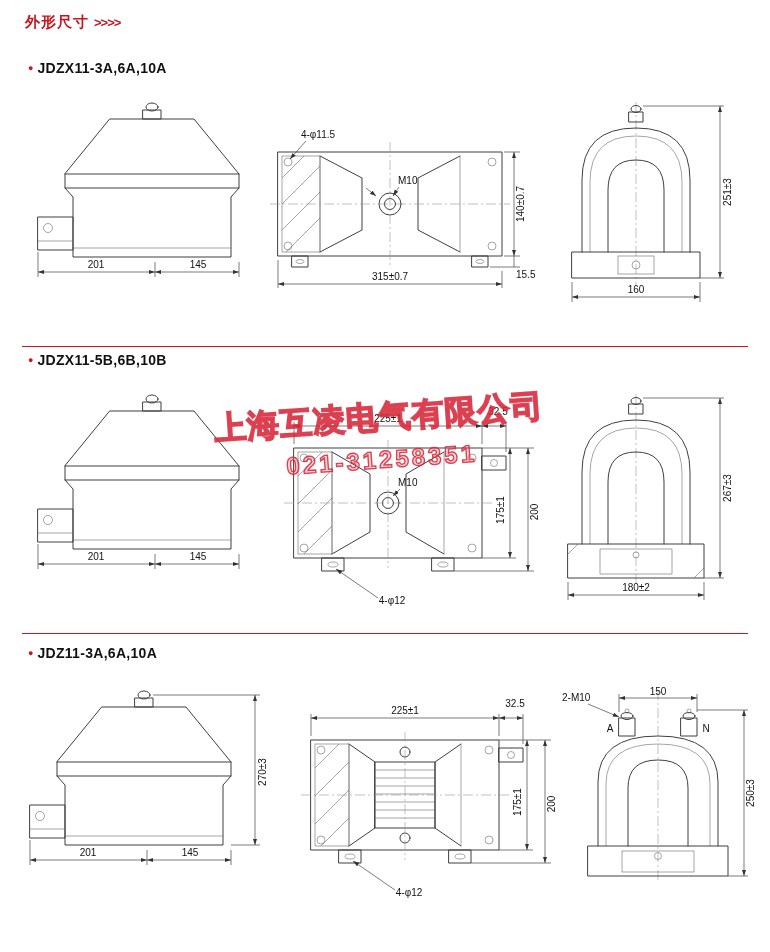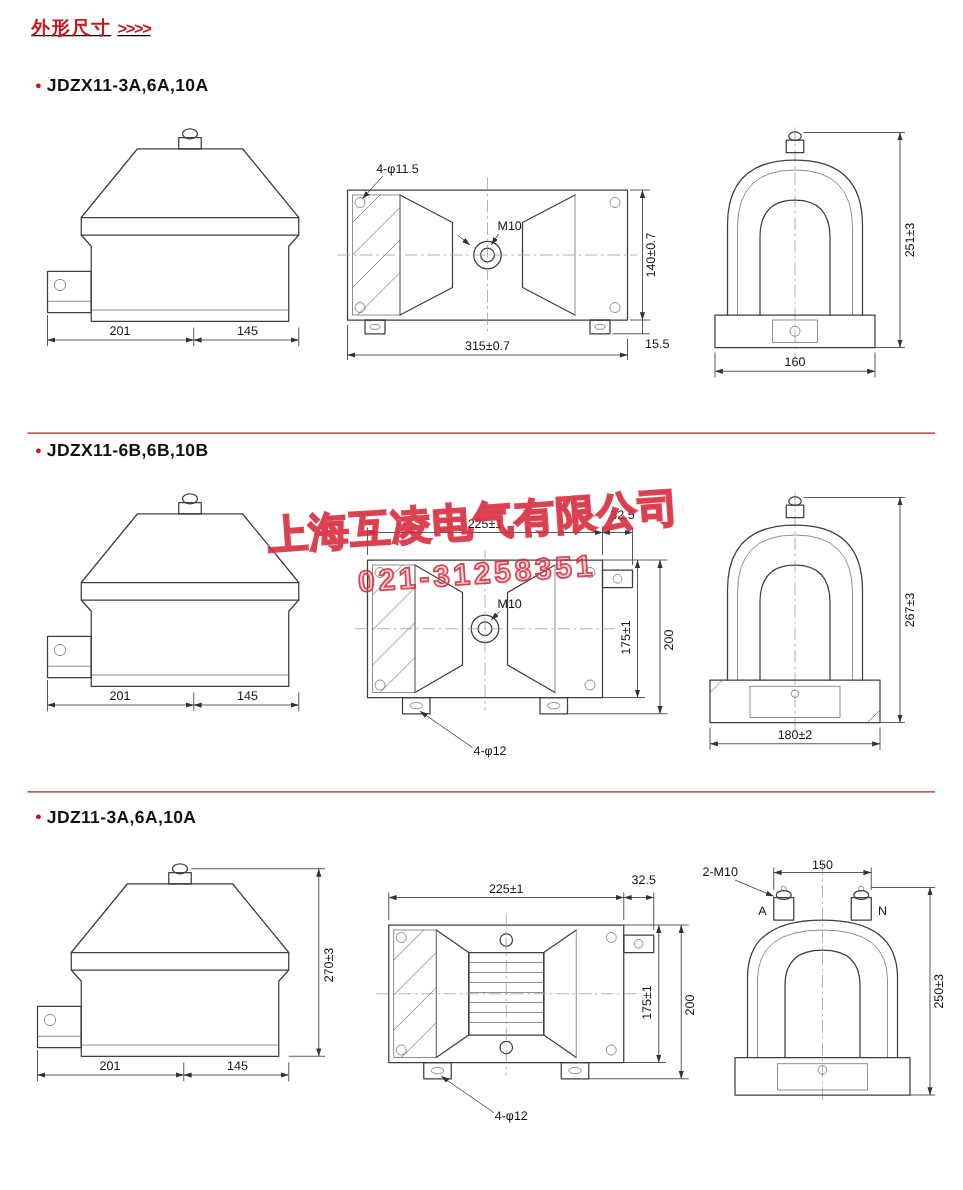--- a/index.html
+++ b/index.html
@@ -1,20 +1,20 @@
 <!DOCTYPE html>
 <html><head>
 <meta charset="utf-8">
 <style>
   * { margin:0; padding:0; box-sizing:border-box; }
   html,body { width:770px; height:952px; }
   body { background:#ffffff; font-family:"Liberation Sans", sans-serif; position:relative; overflow:hidden; }
   .page { position:absolute; inset:0; background:#fff; }
 
-  .hdr { position:absolute; left:25px; top:13px; display:flex; align-items:center; gap:5px;text-decoration:underline; }
+  .hdr { position:absolute; left:25px; top:13px; display:flex; align-items:center; gap:5px; }
   .hdr-title { color:#c8161e; font-size:15px; font-weight:bold; letter-spacing:1px; }
   .hdr-arrows { color:#c8161e; font-size:13px; font-weight:bold; letter-spacing:-1px; }
 
   .rule { position:absolute; left:22px; right:22px; border-top:1px solid #c8161e; height:0; }
 
   .sec-title { position:absolute; left:28px; display:flex; align-items:center; gap:4px; }
   .bullet { color:#c8161e; font-size:9px; line-height:1; }
   .sec-title-text { font-size:14px; font-weight:bold; color:#111; letter-spacing:0.3px; }
 
   svg.draw { position:absolute; overflow:visible; }
@@ -145,21 +145,21 @@
       <line class="dim" x1="32" y1="182" x2="32" y2="202"></line>
       <line class="dim" x1="160" y1="182" x2="160" y2="202"></line>
       <line class="dim" marker-start="url(#as)" marker-end="url(#ae)" x1="32" y1="197" x2="160" y2="197"></line>
       <text class="dimt" x="96" y="193" text-anchor="middle">160</text>
     </g>
   </svg>
 
   <div class="rule" style="top:346px"></div>
   <div class="sec-title" style="top:352px">
     <span class="bullet">●</span>
-    <span class="sec-title-text">JDZX11-6B,6B,10B</span>
+    <span class="sec-title-text">JDZX11-5B,6B,10B</span>
   </div>
 
   <svg class="draw" viewBox="0 0 240 205" style="left:32px;top:392px;width:240px;height:205px">
     <g>
       <ellipse class="ln" cx="120" cy="7" rx="6" ry="4"></ellipse>
       <rect class="ln" x="111" y="10" width="18" height="9"></rect>
       <path class="ln" d="M78,19 L162,19 L207,74 L207,88 L199,97 L199,157 L41,157 L41,97 L33,88 L33,74 Z"></path>
       <line class="ln" x1="33" y1="74" x2="207" y2="74"></line>
       <line class="ln" x1="33" y1="88" x2="207" y2="88"></line>
       <line class="thin" x1="41" y1="148" x2="199" y2="148"></line>

